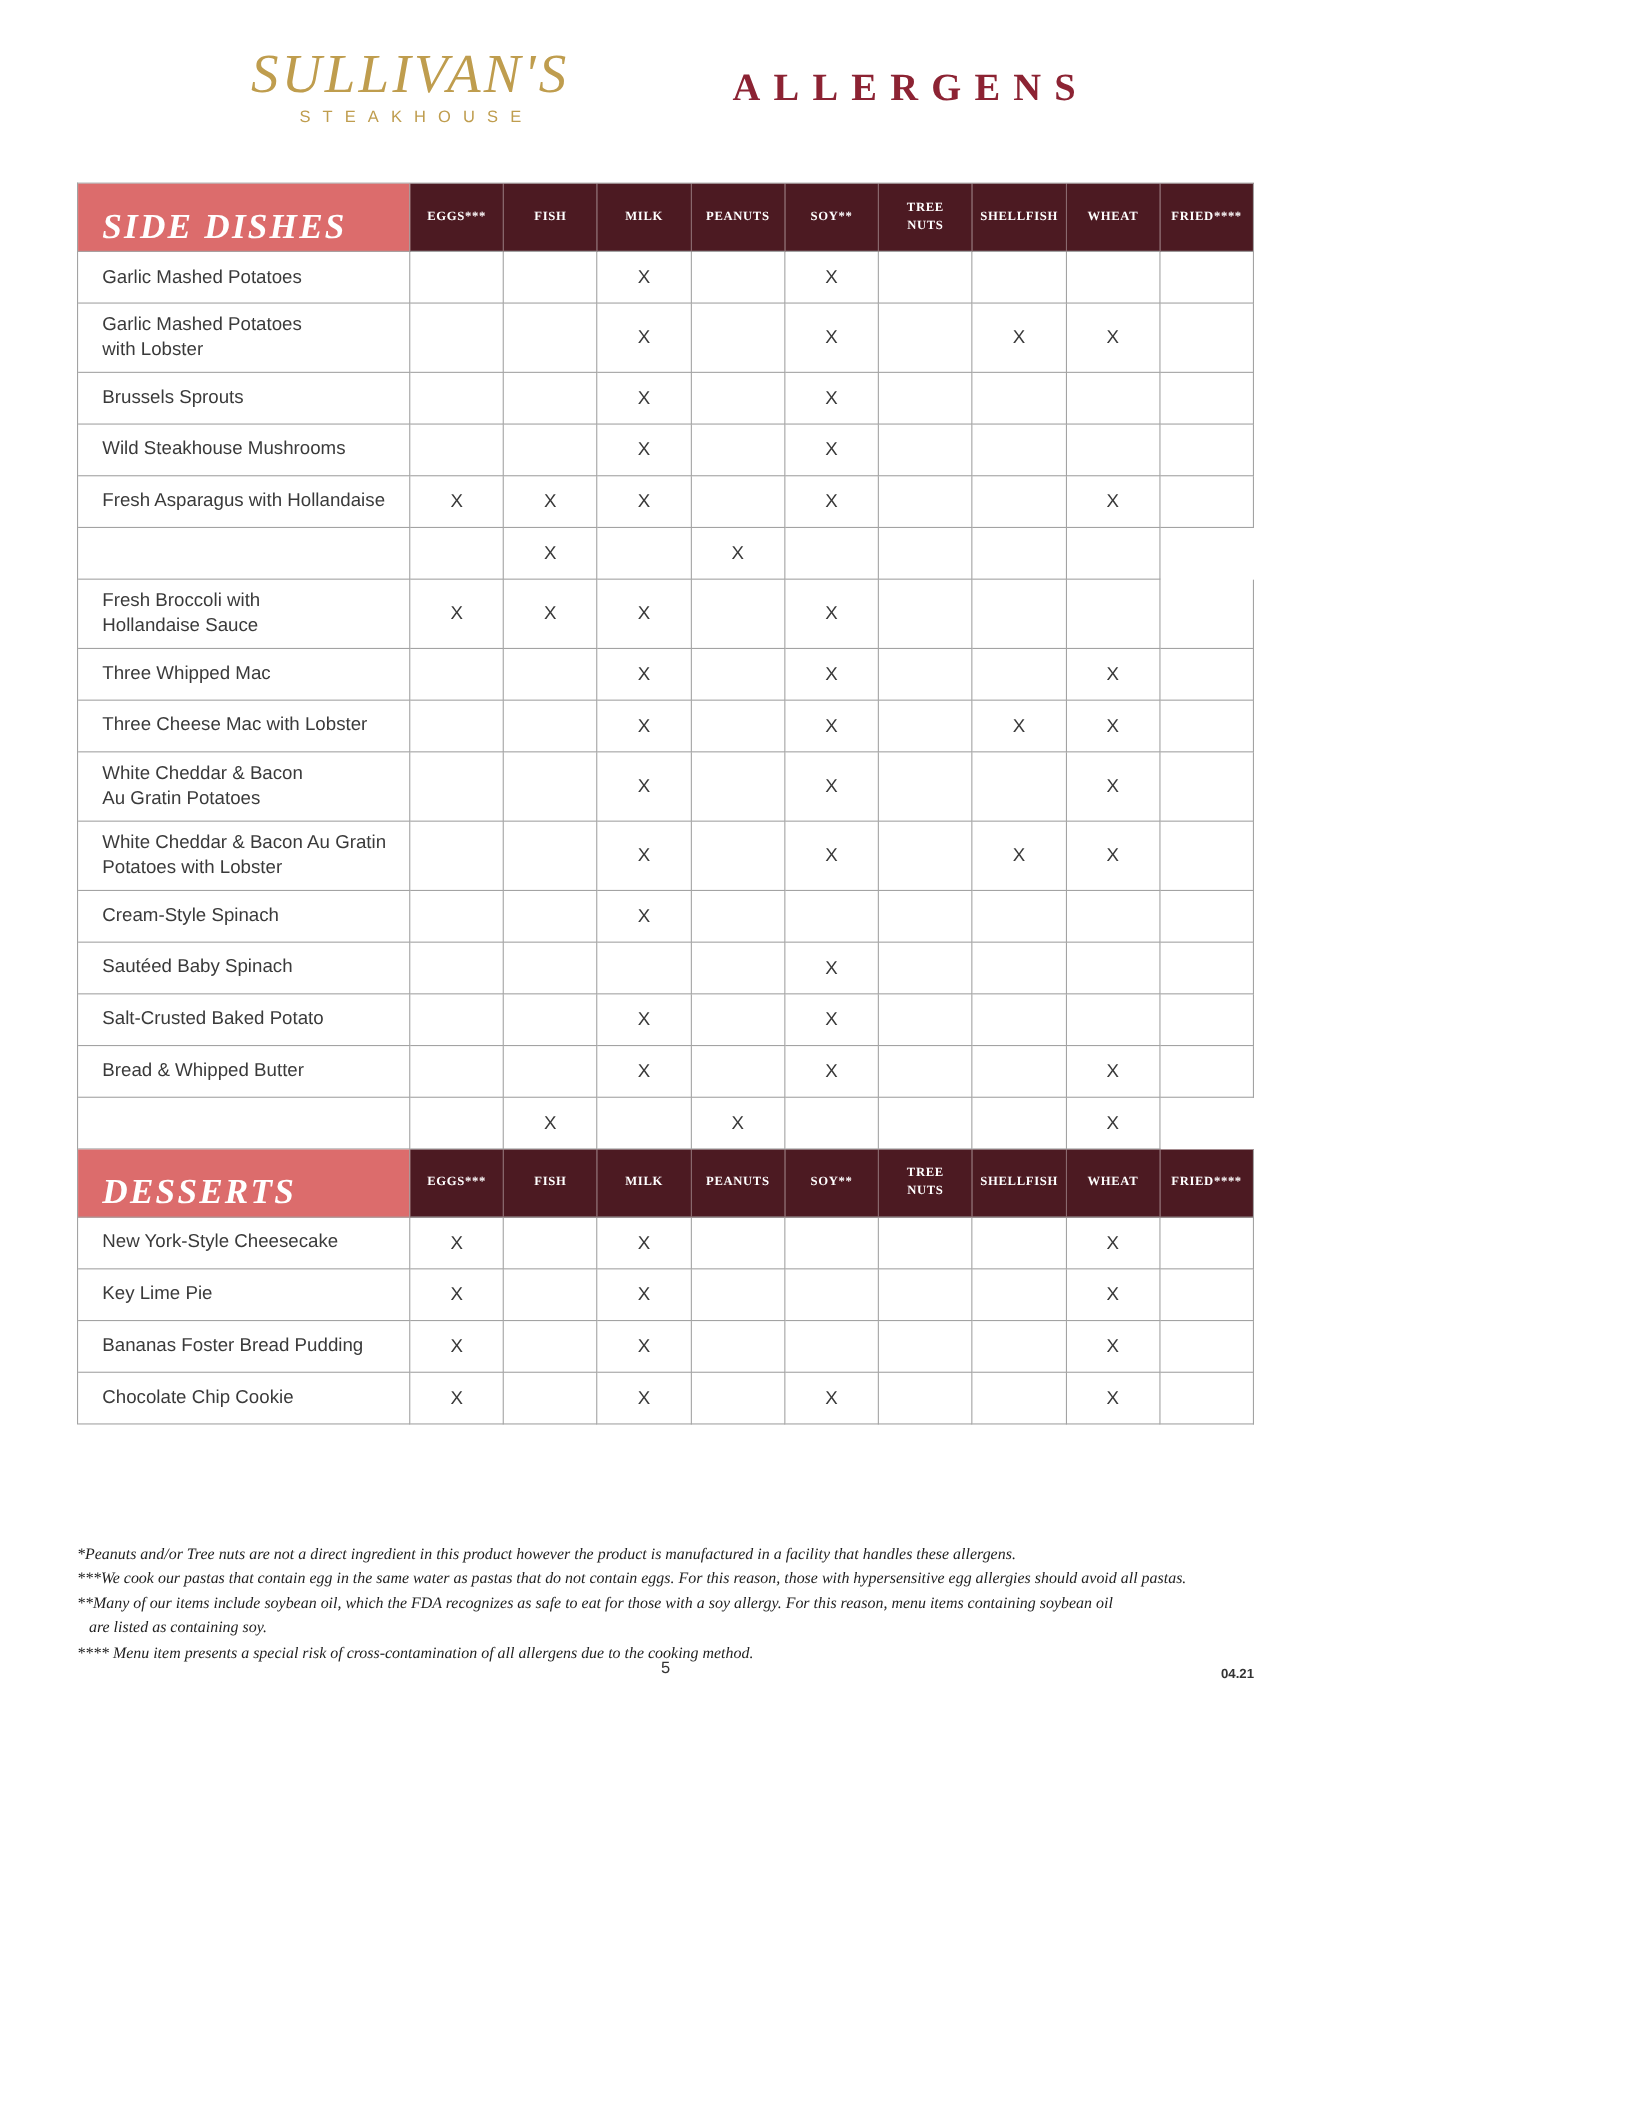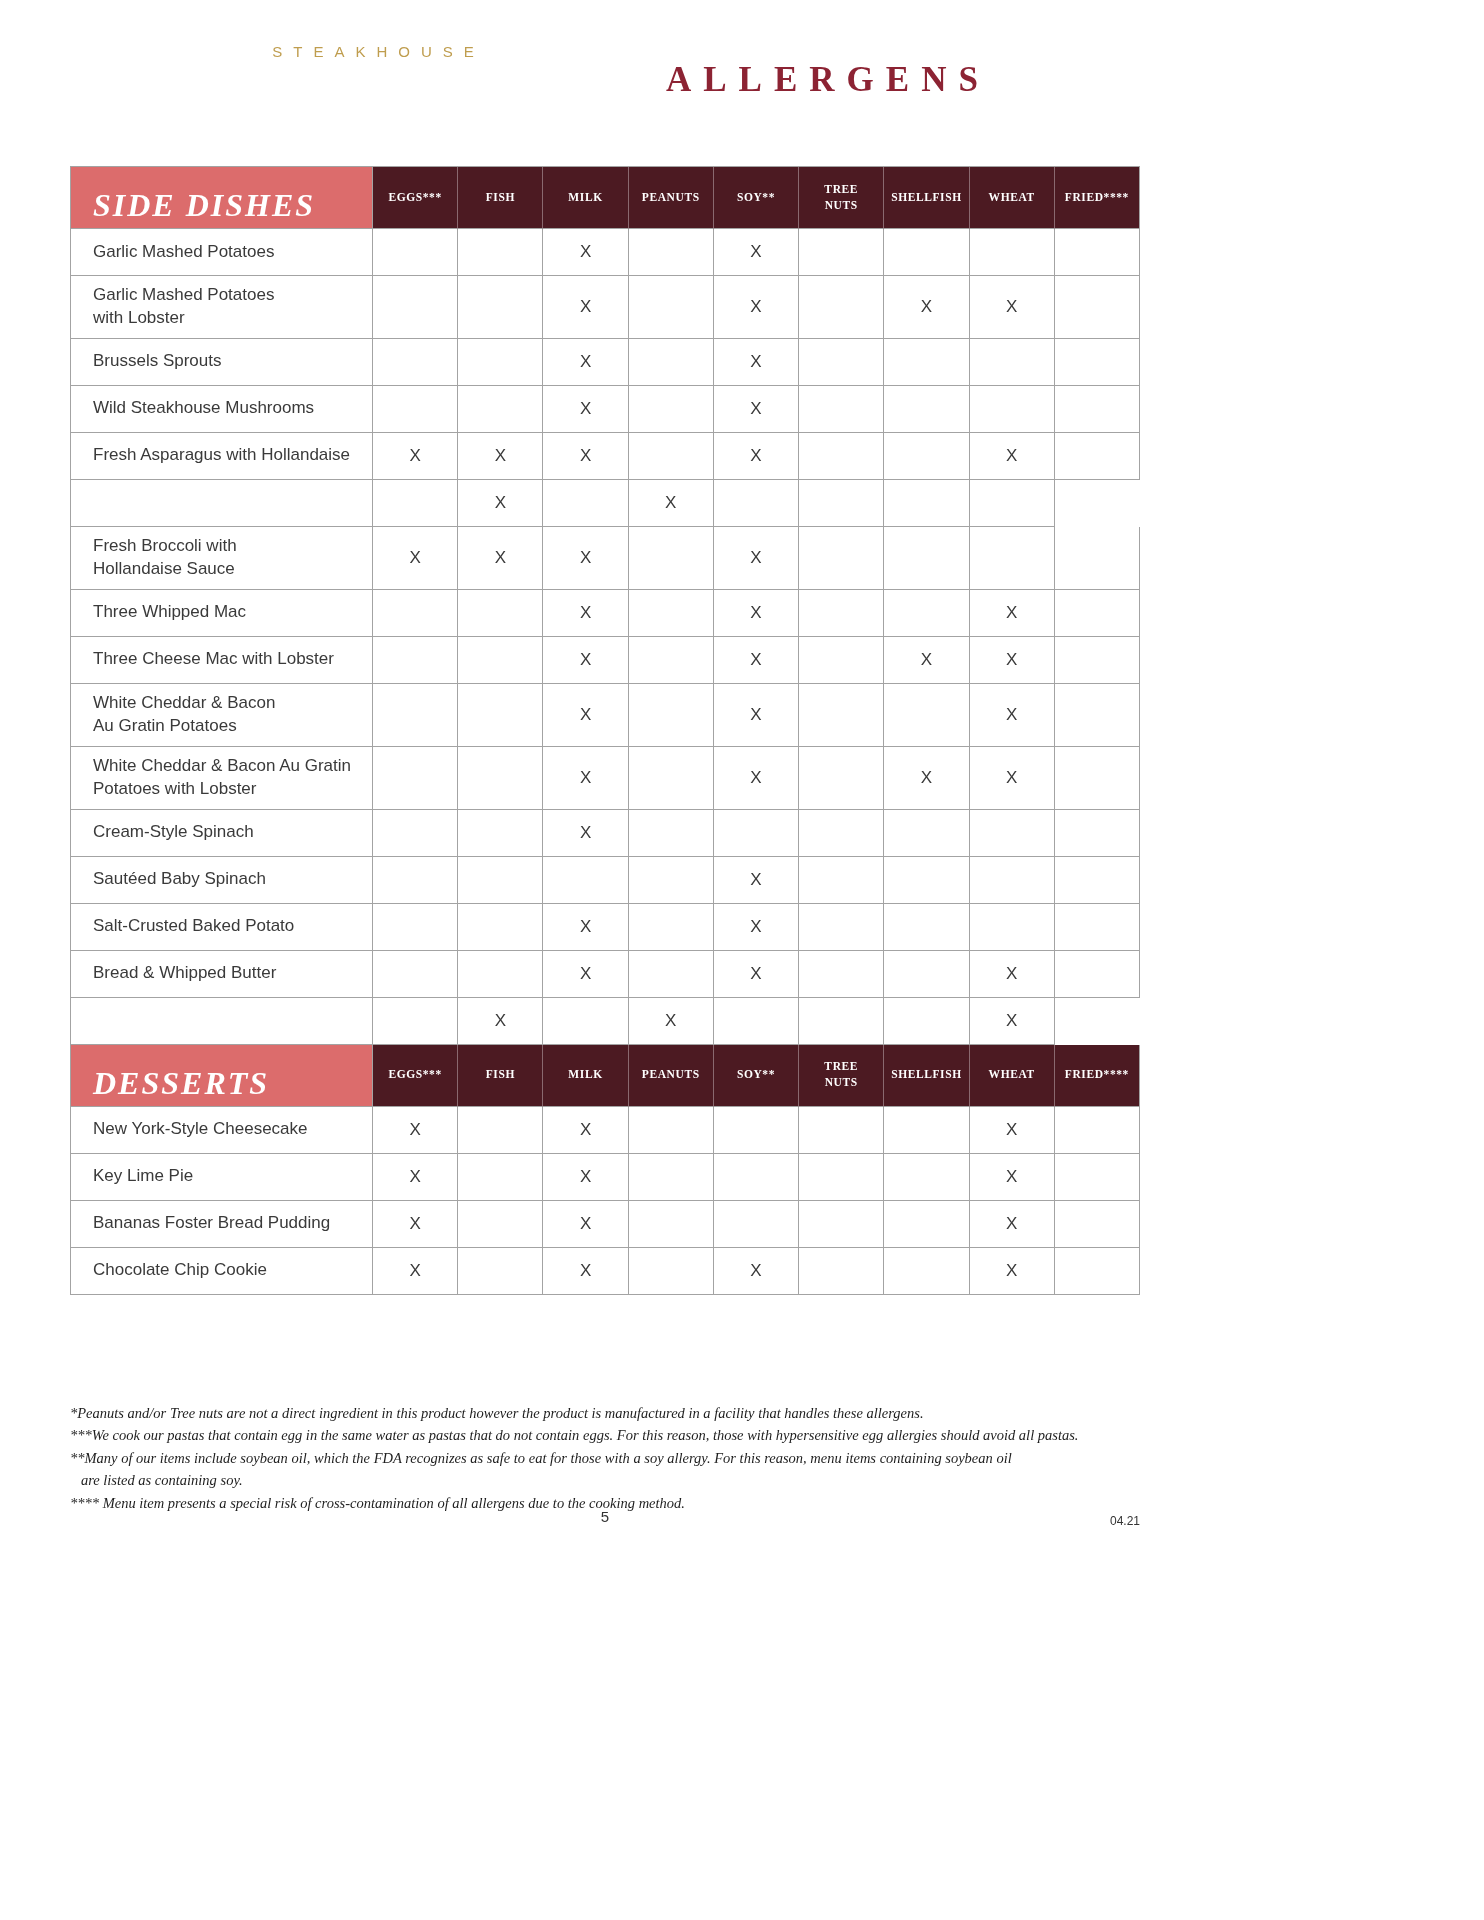--- a/index.html
+++ b/index.html
@@ -125,30 +125,32 @@
     text-align: center;
     font-size: 15px;
     color: #333;
   }
   .version {
     position: absolute;
     right: 0;
     top: 1514px;
     font-size: 12px;
     color: #333;
+    font-weight: bold;
   }
 </style>
 </head>
 <body>
 
 <div class="page">
   <div class="content">
 
     <header class="masthead">
       <div class="logo">
+        <div class="logo-name">SULLIVAN'S</div>
         <div class="logo-sub">STEAKHOUSE</div>
       </div>
       <h1 class="doc-title">ALLERGENS</h1>
     </header>
 
     <div class="table">
         <div class="trow">
           <div class="cell section-label">SIDE DISHES</div>
           <div class="cell col-head">EGGS***</div>
           <div class="cell col-head">FISH</div>

